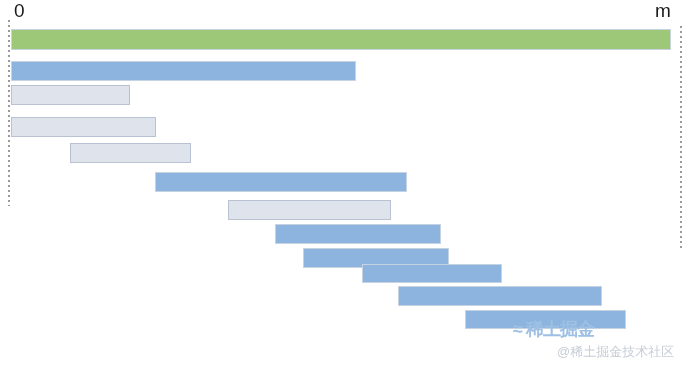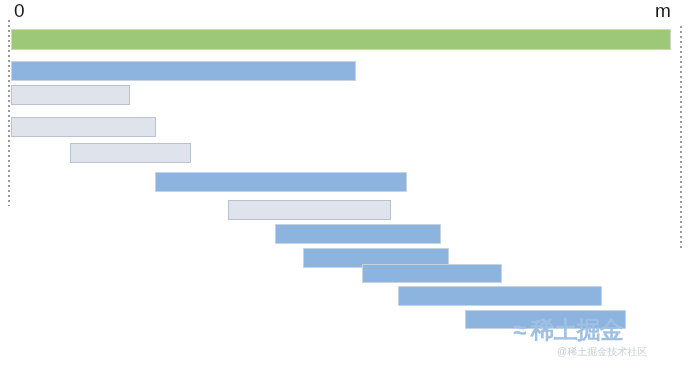--- a/index.html
+++ b/index.html
@@ -69,33 +69,33 @@
     top: 316px;
     width: 180px;
     height: 46px;
     pointer-events: none;
     user-select: none;
   }
   .watermark .wm-mark {
     position: absolute;
     left: 8px;
     top: 0px;
-    font-size: 24px;
+    font-size: 18px;
     line-height: 27px;
     letter-spacing: -1px;
     color: #9dc0e4;
     font-family: "Liberation Sans", sans-serif;
     white-space: nowrap;
     font-weight: 700;
   }
   .watermark .wm-text {
     position: absolute;
     left: 52px;
     top: 29px;
-    font-size: 10px;
+    font-size: 13px;
     line-height: 14px;
     color: #c7cdd6;
     font-family: "Liberation Sans", sans-serif;
     white-space: nowrap;
   }
 </style>
 </head>
 <body>
 
 <div class="gantt-root">

